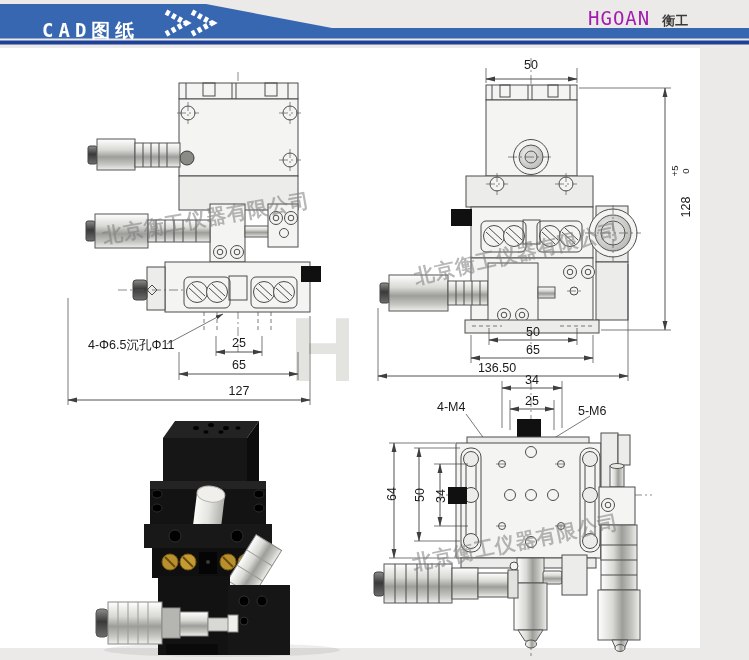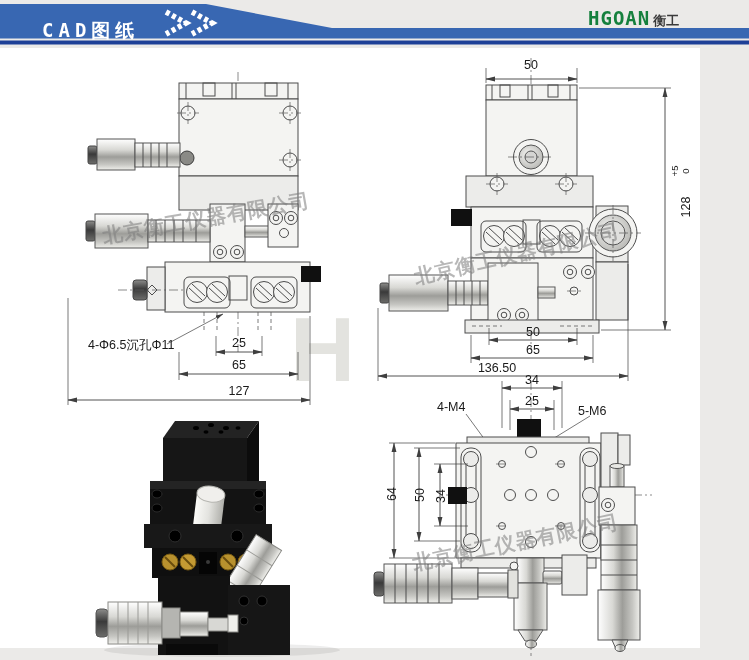--- a/index.html
+++ b/index.html
@@ -5,23 +5,23 @@
   html,body{margin:0;padding:0;}
   .page{position:relative;width:749px;height:660px;background:#ebeae8;overflow:hidden;
         font-family:"Liberation Sans",sans-serif;}
   
   .hdr-svg{position:absolute;left:0;top:0;z-index:2;}
   .cad-title{position:absolute;left:42px;top:18px;z-index:3;color:#fff;
     font-family:"DejaVu Sans Mono",monospace;font-weight:bold;font-size:19px;
     letter-spacing:5px;}
   .chev{position:absolute;left:162px;top:9px;z-index:3;}
   .brand{position:absolute;left:588px;top:7px;z-index:3;white-space:nowrap;}
-  .brand .logo{font-family:"DejaVu Sans Mono",monospace;font-weight:bold;
-    font-size:19px;color:#15803d;letter-spacing:1px;}
-  .brand .logo-cn{font-size:13px;font-weight:bold;color:#3a3a3a;margin-left:3px;}
+  .brand .logo{font-family:"DejaVu Sans Mono",monospace;font-weight:normal;
+    font-size:19px;color:#a21caf;letter-spacing:1px;}
+  .brand .logo-cn{font-size:13px;font-weight:bold;color:#3a3a3a;margin-left:12px;}
   .site{position:absolute;left:578px;top:26px;width:144px;z-index:3;text-align:center;
     color:#fff;font-family:"Liberation Serif",serif;font-weight:bold;font-size:12px;
     letter-spacing:1px;}
   
   .main-svg{position:absolute;left:0;top:0;z-index:1;}
   .ln{stroke:#4d4d4d;stroke-width:1;fill:none;}
   .fillw{fill:#f4f4f2;stroke:#4d4d4d;stroke-width:1;}
   .filll{fill:#ececea;stroke:#4d4d4d;stroke-width:1;}
   .dim{stroke:#3f3f3f;stroke-width:0.9;fill:none;}
   .ext{stroke:#3f3f3f;stroke-width:0.7;fill:none;}

